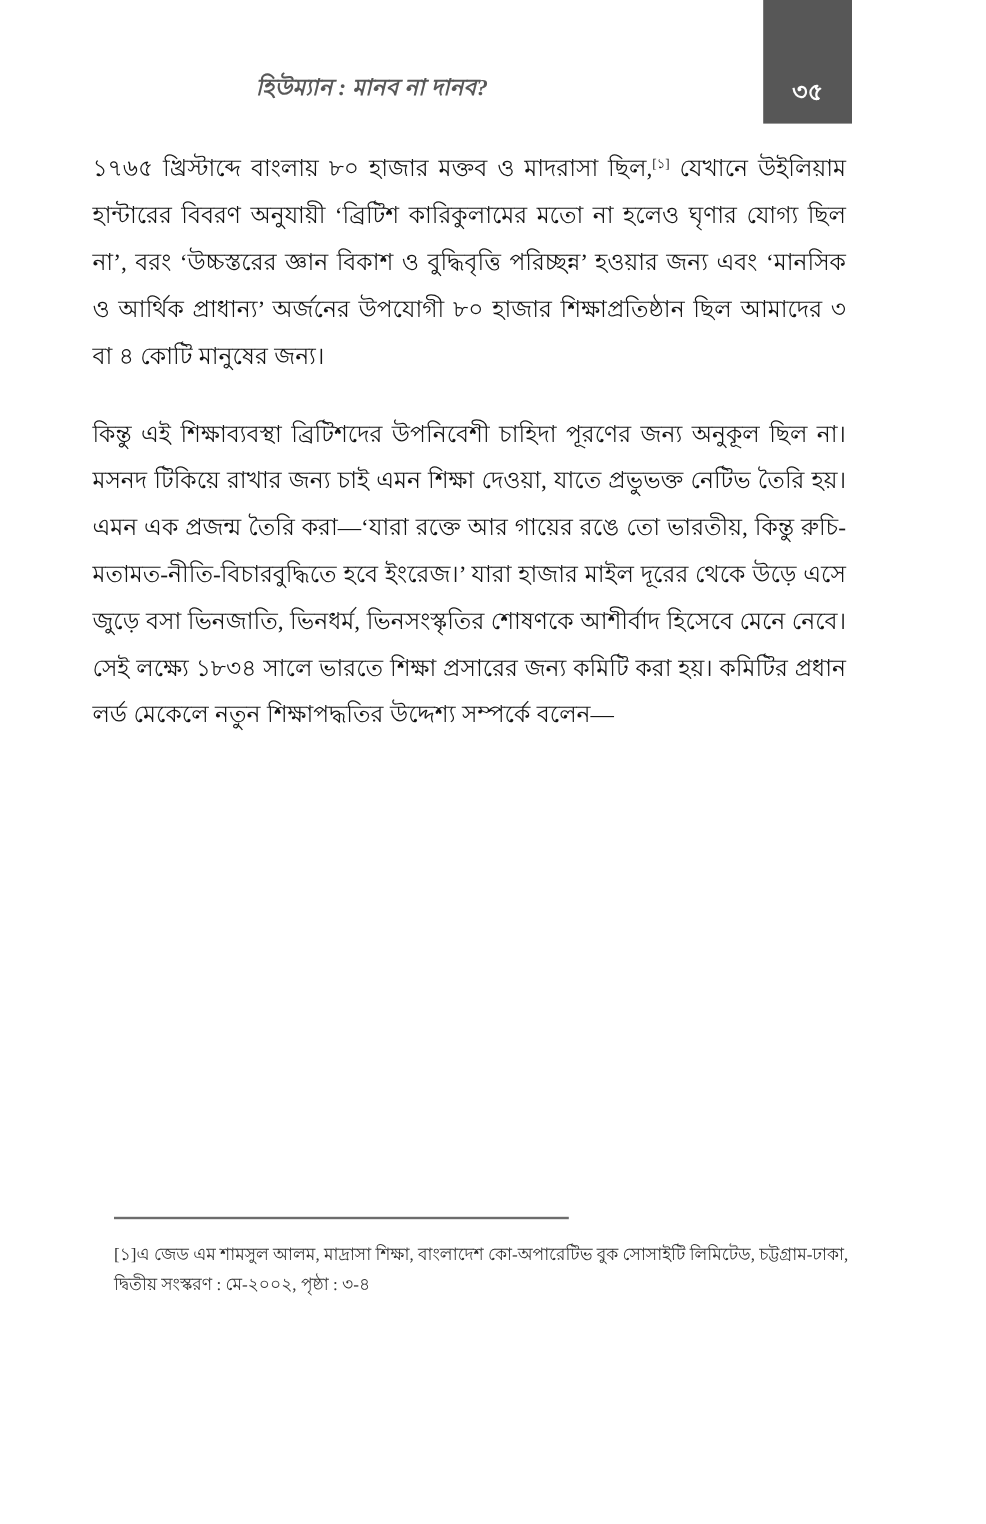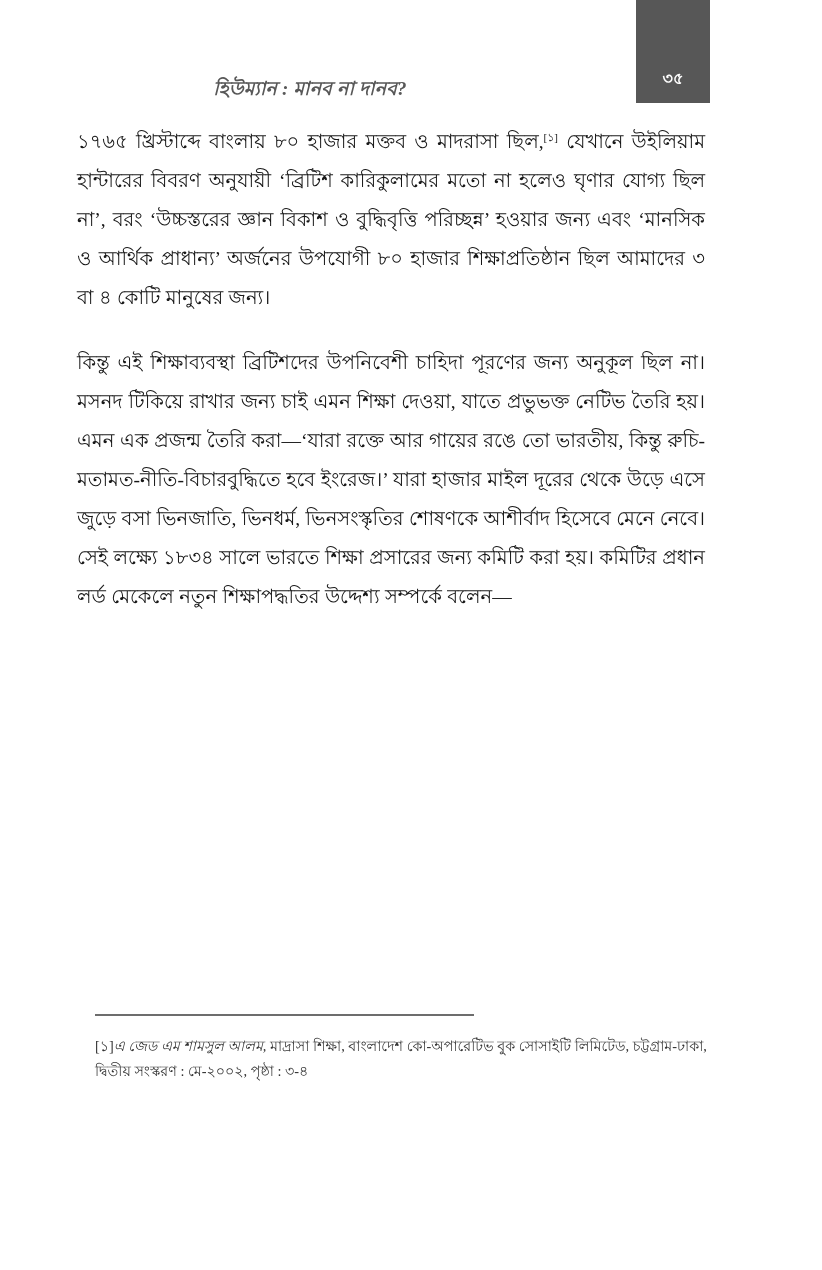--- a/index.html
+++ b/index.html
@@ -17,21 +17,21 @@
     height: 1270px;
     background: #ffffff;
     overflow: hidden;
     box-sizing: border-box;
   }
 
   
   .running-head {
     position: absolute;
     left: 0;
-    top: 74px;
+    top: 58px;
     width: 620px;
     text-align: center;
     font-family: "Liberation Serif", "DejaVu Serif", serif;
     font-style: italic;
     font-weight: 600;
     font-size: 19px;
     letter-spacing: 0.2px;
     color: #585858;
     white-space: nowrap;
   }
@@ -44,21 +44,21 @@
     background: #575757;
   }
   .folio-num {
     position: absolute;
     left: 0;
     right: 0;
     bottom: 16px;
     text-align: center;
     color: #ffffff;
     font-family: Liberation Serif, serif;
-    font-size: 16px;
+    font-size: 20px;
     font-weight: 600;
     line-height: 1;
   }
 
   
   .text-body {
     position: absolute;
     left: 77px;
     top: 122px;
     width: 628px;
@@ -100,21 +100,20 @@
     font-size: 14.3px;
     line-height: 25px;
     color: #333333;
     text-align: left;
     font-weight: 500;
   }
   p.footnote .fn-mark {
     font-style: normal;
   }
   p.footnote .bn-italic {
-    font-style: italic;
   }
   p.footnote .eng {
     font-style: normal;
     font-size: 15.2px;
   }
   .fn2 { line-height: 22px; }
 </style>
 </head>
 <body>
 

